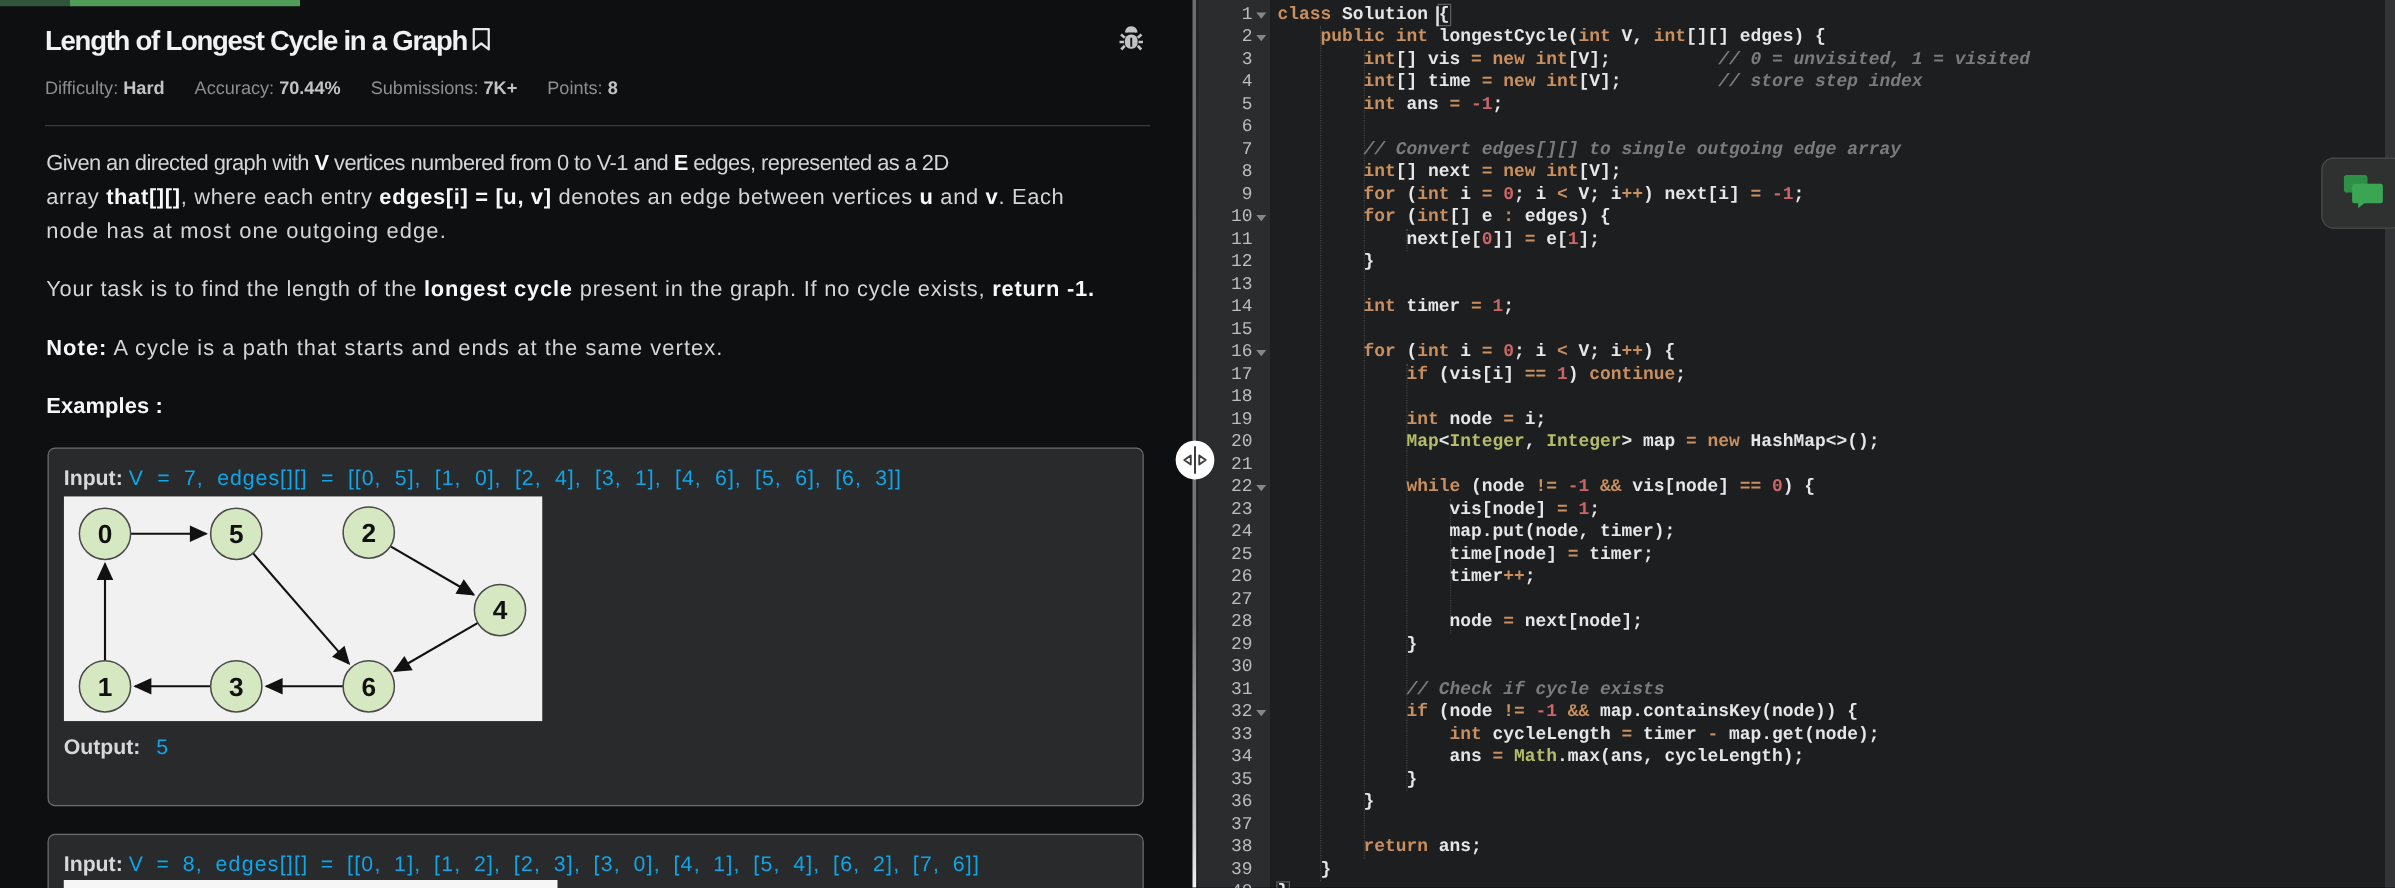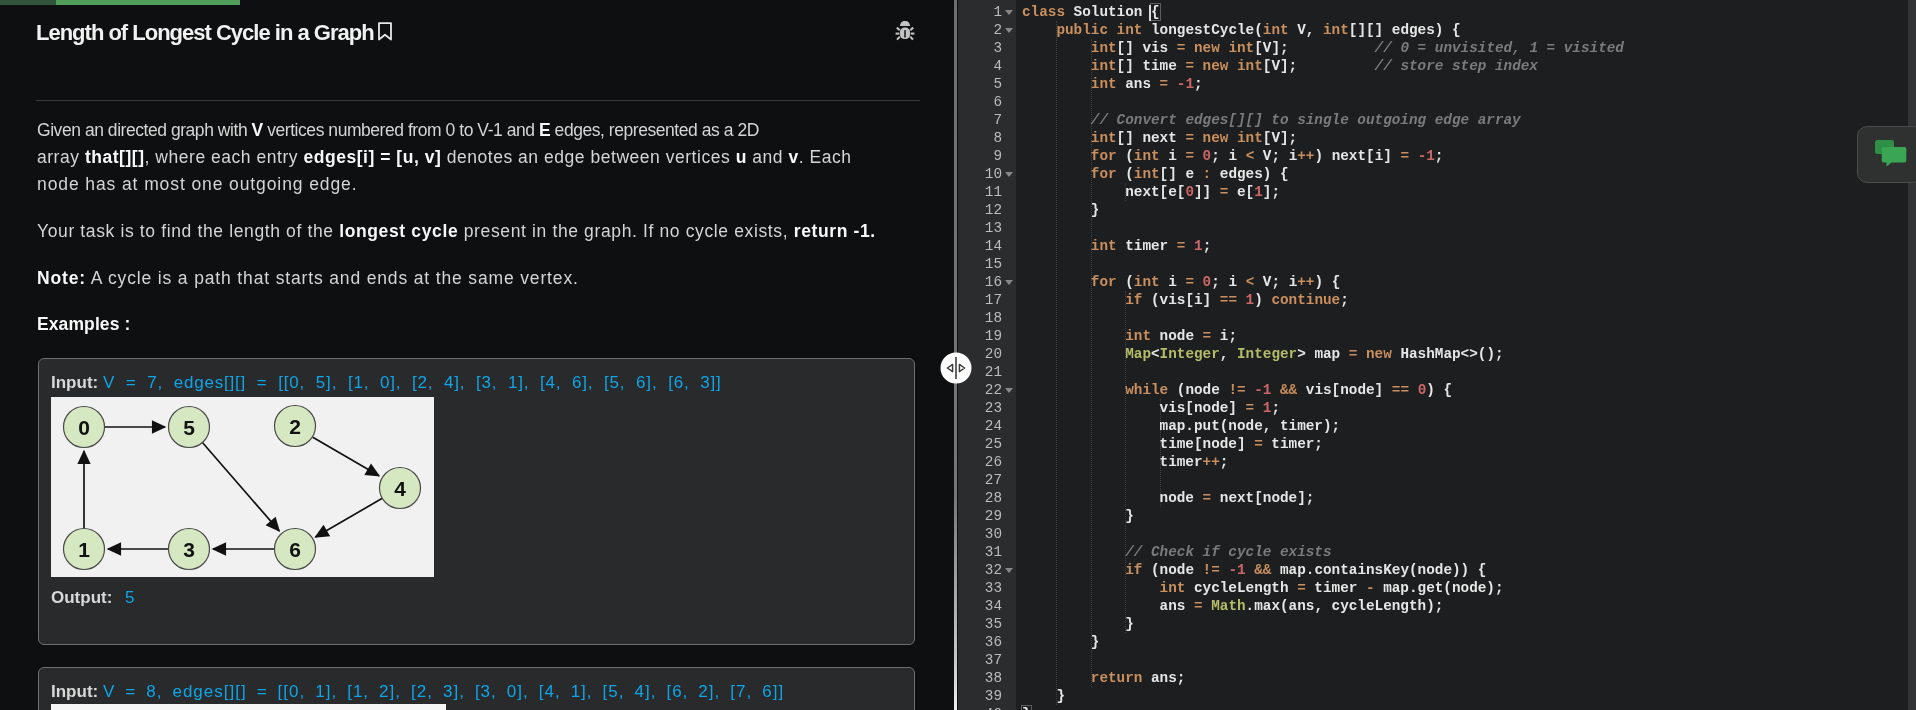--- a/index.html
+++ b/index.html
@@ -63,20 +63,21 @@
       <rect x="5.9" y="6.6" width="10.2" height="11.4" rx="4.6" fill="#c3c3c3" stroke="none"></rect>
       <line x1="11" y1="9.2" x2="11" y2="16.4" stroke="#101113" stroke-width="1.5"></line>
       <line x1="5.8" y1="9.2" x2="2.8" y2="6.6"></line>
         <line x1="16.2" y1="9.2" x2="19.2" y2="6.6"></line>
       <line x1="5.2" y1="12.6" x2="1.6" y2="12.6"></line>
         <line x1="16.8" y1="12.6" x2="20.4" y2="12.6"></line>
       <line x1="5.8" y1="15.6" x2="3.0" y2="18.6"></line>
         <line x1="16.2" y1="15.6" x2="19.0" y2="18.6"></line>
     </g>
   </svg>
+  <div id="meta"><span>Difficulty: <b>Hard</b></span><span>Accuracy: <b>70.44%</b></span><span>Submissions: <b>7K+</b></span><span>Points: <b>8</b></span></div>
   <div id="hr1"></div>
   <div class="para" style="top:117px"><span class="l1">Given an directed graph with <b>V</b> vertices numbered from 0 to V-1 and <b>E</b> edges, represented as a 2D</span><br><span class="l2">array <b>that[][]</b>, where each entry <b>edges[i] = [u, v]</b> denotes an edge between vertices <b>u</b> and <b>v</b>. Each</span><br><span class="l3">node has at most one outgoing edge.</span></div>
   <div class="para" style="top:218px"><span class="l4">Your task is to find the length of the <b>longest cycle</b> present in the graph. If no cycle exists, <b>return -1.</b></span></div>
   <div class="para" style="top:311px"><b>Examples&nbsp;:</b></div>
   <div class="para" style="top:265px"><span class="l5"><b>Note:</b> A cycle is a path that starts and ends at the same vertex.</span></div>
 
   <div class="exbox" style="top:358px;height:287px">
     <div class="exline" style="top:14px">Input: <span class="val" id="v1">V = 7, edges[][] = [[0, 5], [1, 0], [2, 4], [3, 1], [4, 6], [5, 6], [6, 3]]</span></div>
     <svg class="abs" style="left:12px;top:38px" width="383" height="180" viewBox="0 0 383 180">
       <rect x="0" y="0" width="383" height="180" fill="#f1f1f1"></rect>

